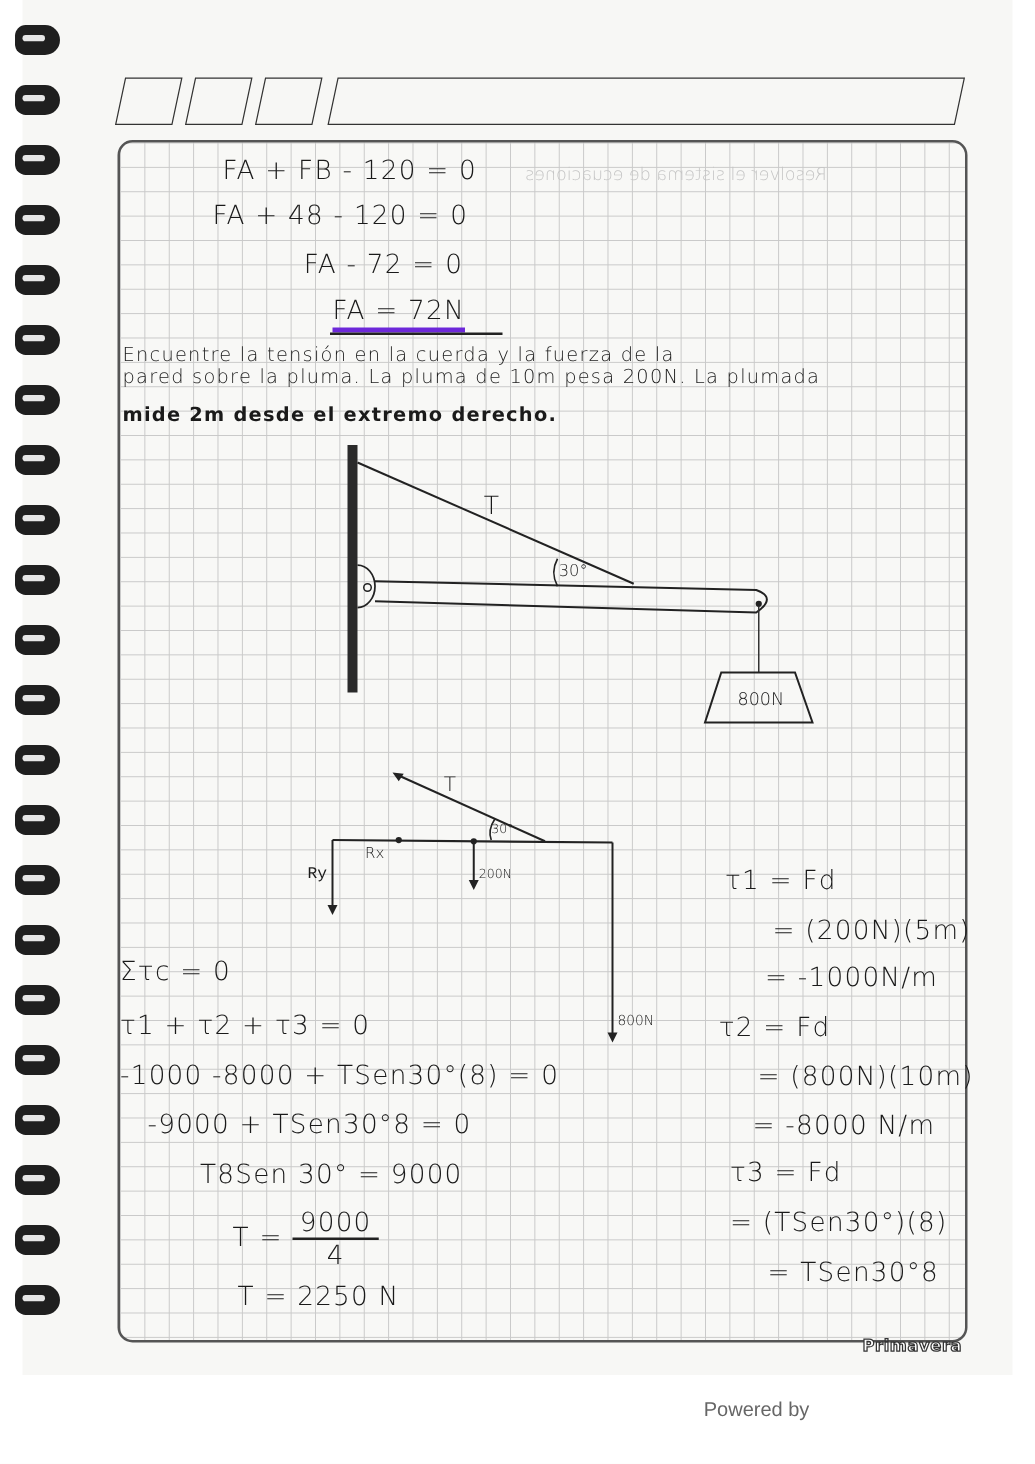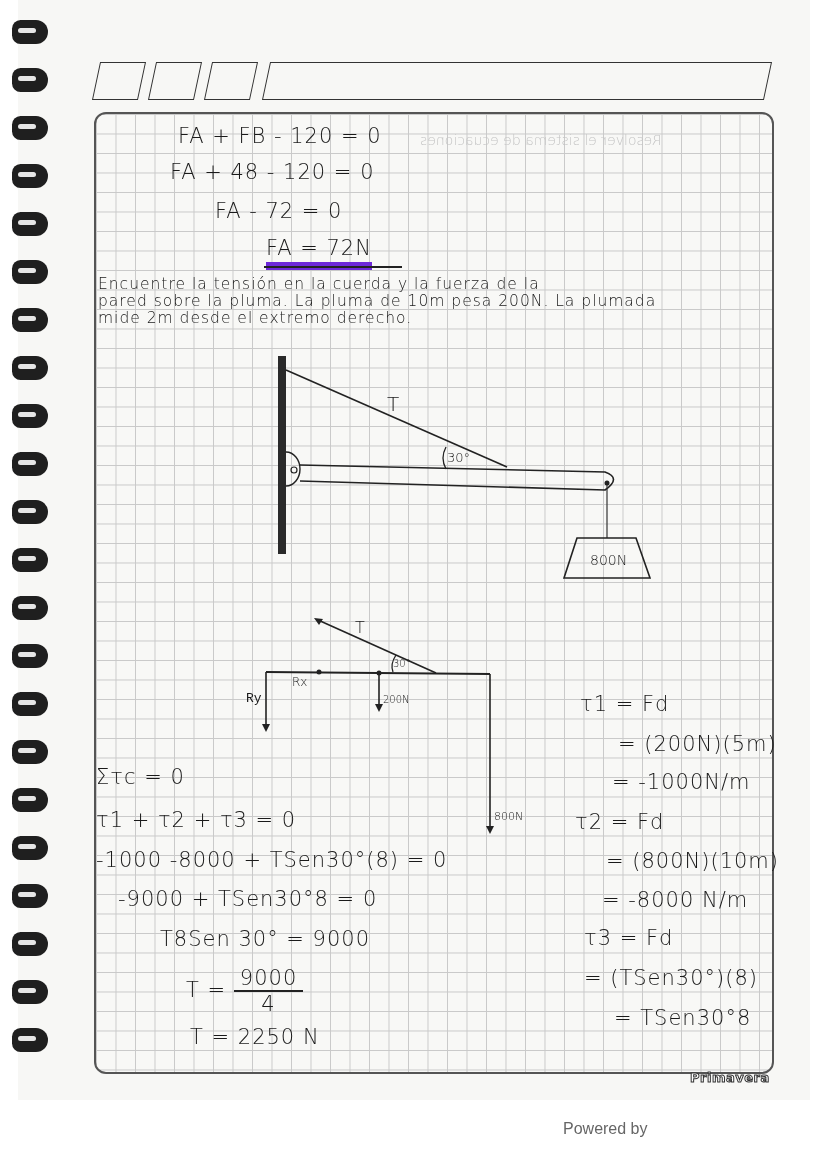--- a/index.html
+++ b/index.html
@@ -11,21 +11,21 @@
   .headboxes{position:absolute;left:90px;top:62px;width:690px;height:50px;}
   .hb{position:absolute;top:0;height:36px;border:1.5px solid #333;transform:skewX(-12deg);background:transparent;}
   .grid-panel{position:absolute;left:94px;top:112px;width:676px;height:958px;border:2px solid #555;border-radius:12px;
     background-color:#f8f8f6;
     background-image:linear-gradient(#c9c9c9 1px,transparent 1px),linear-gradient(90deg,#c9c9c9 1px,transparent 1px);
     background-size:19.5px 19.5px;}
   .hw{position:absolute;font-family:"DejaVu Sans",sans-serif;color:#1a1a1a;white-space:nowrap;font-weight:300;}
   .eq{font-size:21px;letter-spacing:1px;}
   .sm{font-size:13px;}
   .prob{font-size:15.5px;line-height:16px;letter-spacing:1px;}
-  .underline{border-bottom:8px solid #6d28d9;padding-bottom:2px;}
+  .underline{border-bottom:4px solid #6d28d9;padding-bottom:2px;}
   .dbl{position:absolute;height:2px;background:#222;}
   .frac{display:inline-flex;flex-direction:column;align-items:center;vertical-align:middle;}
   .frac .num{border-bottom:2px solid #222;padding:0 6px;}
   svg{position:absolute;overflow:visible;}
   .brand{position:absolute;left:690px;top:1070px;font-size:13px;font-weight:bold;color:#fff;
     -webkit-text-stroke:1px #333;font-family:"DejaVu Sans",sans-serif;letter-spacing:0.5px;}
   .footer{position:absolute;left:563px;top:1120px;height:36px;display:flex;align-items:flex-start;gap:10px;}
   .powered{font-size:16px;color:#666;font-family:"Liberation Sans",sans-serif;}
   .cs-badge{display:flex;align-items:center;gap:6px;background:#eeeeee;border-radius:6px;padding:5px 8px;}
   .cs-logo{width:20px;height:20px;background:#1d2a33;border-radius:3px;color:#fff;font-size:10px;font-weight:bold;display:flex;align-items:center;justify-content:center;border-bottom:4px solid #1fc28b;box-sizing:border-box;font-family:"Liberation Sans",sans-serif;}
@@ -67,27 +67,27 @@
   <div class="hb" style="left:118px;width:44px;"></div>
   <div class="hb" style="left:176px;width:500px;"></div>
 </div>
 
 <div class="grid-panel"></div>
 
 <div class="hw sm" style="left:420px;top:132px;color:#c4c4c4;font-size:14px;transform:scaleX(-1);">Resolver el sistema de ecuaciones</div>
 
 <div class="hw eq" style="left:178px;top:124px;">FA + FB - 120 = 0</div>
 <div class="hw eq" style="left:170px;top:160px;">FA + 48 - 120 = 0</div>
-<div class="hw eq" style="left:215px;top:199px;">FA - 72 = 0</div>
+<div class="hw eq" style="left:215px;top:199px;padding-left:28px;">FA - 72 = 0</div>
 <div class="hw eq underline" style="left:266px;top:236px;">FA = 72N</div>
 <div class="dbl" style="left:264px;top:266px;width:138px;"></div>
 
 <div class="hw prob" style="left:98px;top:276px;">Encuentre la tensión en la cuerda y la fuerza de la</div>
 <div class="hw prob" style="left:98px;top:293px;">pared sobre la pluma. La pluma de 10m pesa 200N. La plumada</div>
-<div class="hw prob" style="left:98px;top:310px;">mide 2m desde el extremo derecho.</div>
+<div class="hw prob" style="left:98px;top:324px;font-weight:bold;">mide 2m desde el extremo derecho.</div>
 
 <svg style="left:0;top:0;" width="828" height="1171">
   <rect x="278" y="356" width="8" height="198" fill="#2a2a2a"></rect>
   <line x1="286" y1="370" x2="507" y2="467" stroke="#222" stroke-width="1.6"></line>
   <path d="M286 452 A14 17 0 0 1 286 486" fill="none" stroke="#222" stroke-width="1.4"></path>
   <circle cx="294" cy="470" r="3" fill="none" stroke="#222" stroke-width="1.2"></circle>
   <path d="M300 465 L605 472 Q622 478 605 490 L300 481" fill="none" stroke="#222" stroke-width="1.6"></path>
   <circle cx="607" cy="483" r="2.5" fill="#222"></circle>
   <line x1="607" y1="485" x2="607" y2="538" stroke="#333" stroke-width="1.2"></line>
   <path d="M577 538 L636 538 L650 578 L564 578 Z" fill="none" stroke="#222" stroke-width="1.6"></path>

